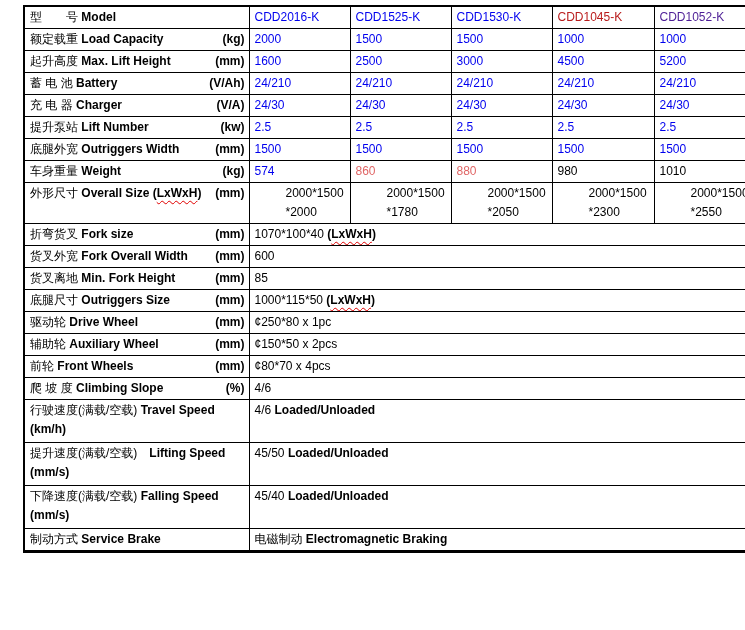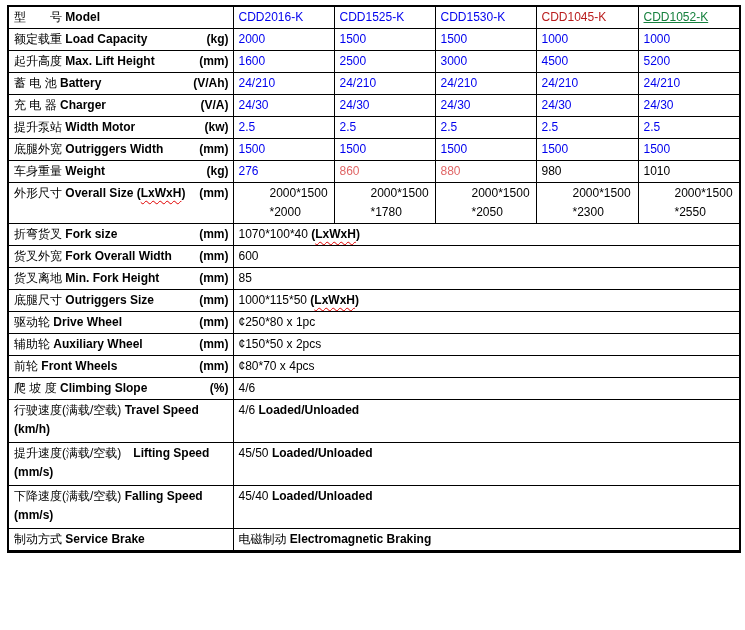--- a/index.html
+++ b/index.html
@@ -1,19 +1,20 @@
 <!DOCTYPE html>
 <html><head>
 <meta charset="utf-8">
 <style>
   html,body{margin:0;padding:0;background:#ffffff;}
   .page{
     width:714px;height:630px;box-sizing:border-box;
     padding:5px 6px 0 7px;background:#ffffff;
     font-family:"Liberation Sans","DejaVu Sans",sans-serif;
+    margin-left:16px;
   }
   table.spec{
     border-collapse:collapse;table-layout:fixed;width:732px;
     border:2px solid #000;border-bottom-width:3px;
     font-size:12px;color:#000;
   }
   .spec th,.spec td{
     border:1px solid #000;vertical-align:top;text-align:left;
     font-weight:normal;padding:1px 3px 1px 5px;line-height:19px;
     overflow:hidden;
@@ -44,21 +45,21 @@
     </colgroup>
     <tbody>
         <tr>
           <th>
             <div class="lblplain"><span><span>型　　号 </span><span class="b">Model</span></span></div>
           </th>
           <td><span style="color: rgb(0, 0, 238);">CDD2016-K</span></td>
           <td><span style="color: rgb(0, 0, 238);">CDD1525-K</span></td>
           <td><span style="color: rgb(0, 0, 238);">CDD1530-K</span></td>
           <td><span style="color: #b91c1c;">CDD1045-K</span></td>
-          <td><span style="color: #15803d; text-decoration: underline;">CDD1052-K</span></td>
+          <td><span style="color: #4c1d95;">CDD1052-K</span></td>
         </tr>
         <tr>
           <th>
             <div class="lblflex">
               <span><span>额定载重 </span><span class="b">Load Capacity</span></span>
               <span class="unit b">(kg)</span>
             </div>
           </th>
           <td><span style="color: rgb(0, 0, 238);">2000</span></td>
           <td><span style="color: rgb(0, 0, 238);">1500</span></td>
@@ -101,21 +102,21 @@
           </th>
           <td><span style="color: rgb(0, 0, 238);">24/30</span></td>
           <td><span style="color: rgb(0, 0, 238);">24/30</span></td>
           <td><span style="color: rgb(0, 0, 238);">24/30</span></td>
           <td><span style="color: rgb(0, 0, 238);">24/30</span></td>
           <td><span style="color: rgb(0, 0, 238);">24/30</span></td>
         </tr>
         <tr>
           <th>
             <div class="lblflex">
-              <span><span>提升泵站 </span><span class="b">Width Motor</span></span>
+              <span><span>提升泵站 </span><span class="b">Lift Number</span></span>
               <span class="unit b">(kw)</span>
             </div>
           </th>
           <td><span style="color: rgb(0, 0, 238);">2.5</span></td>
           <td><span style="color: rgb(0, 0, 238);">2.5</span></td>
           <td><span style="color: rgb(0, 0, 238);">2.5</span></td>
           <td><span style="color: rgb(0, 0, 238);">2.5</span></td>
           <td><span style="color: rgb(0, 0, 238);">2.5</span></td>
         </tr>
         <tr>
@@ -131,21 +132,21 @@
           <td><span style="color: rgb(0, 0, 238);">1500</span></td>
           <td><span style="color: rgb(0, 0, 238);">1500</span></td>
         </tr>
         <tr>
           <th>
             <div class="lblflex">
               <span><span>车身重量 </span><span class="b">Weight</span></span>
               <span class="unit b">(kg)</span>
             </div>
           </th>
-          <td><span style="color: rgb(0, 0, 238);">276</span></td>
+          <td><span style="color: rgb(0, 0, 238);">574</span></td>
           <td><span style="color: rgb(224, 102, 102);">860</span></td>
           <td><span style="color: rgb(224, 102, 102);">880</span></td>
           <td><span>980</span></td>
           <td><span>1010</span></td>
         </tr>
         <tr>
           <th>
             <div class="lblflex">
               <span><span>外形尺寸 </span><span class="b">Overall Size (</span><span class="b wavy">LxWxH</span><span class="b">)</span></span>
               <span class="unit b">(mm)</span>

